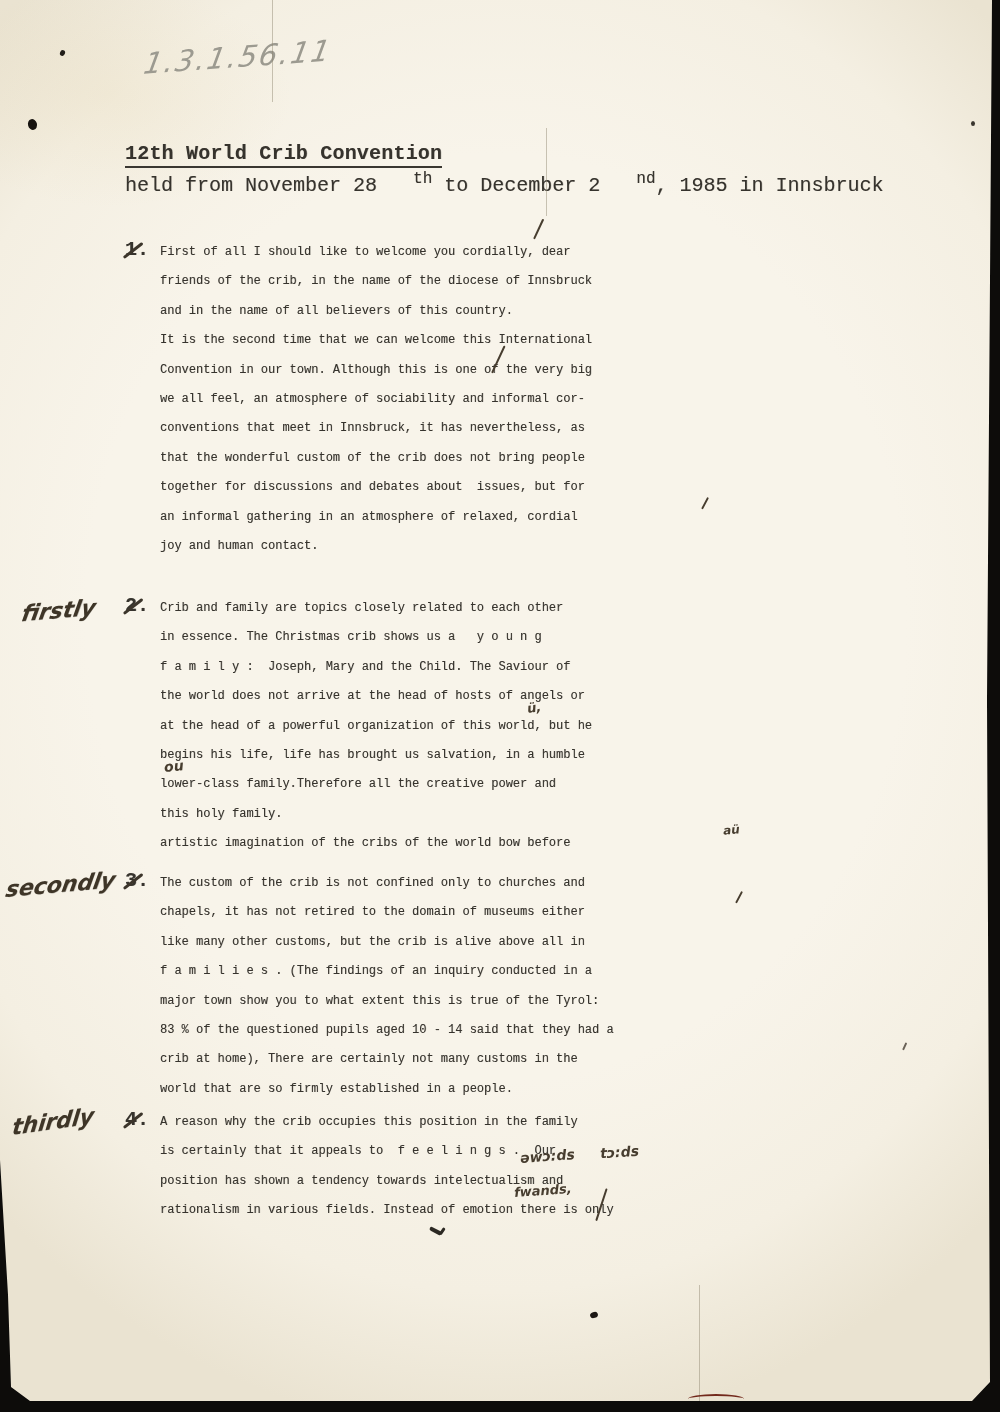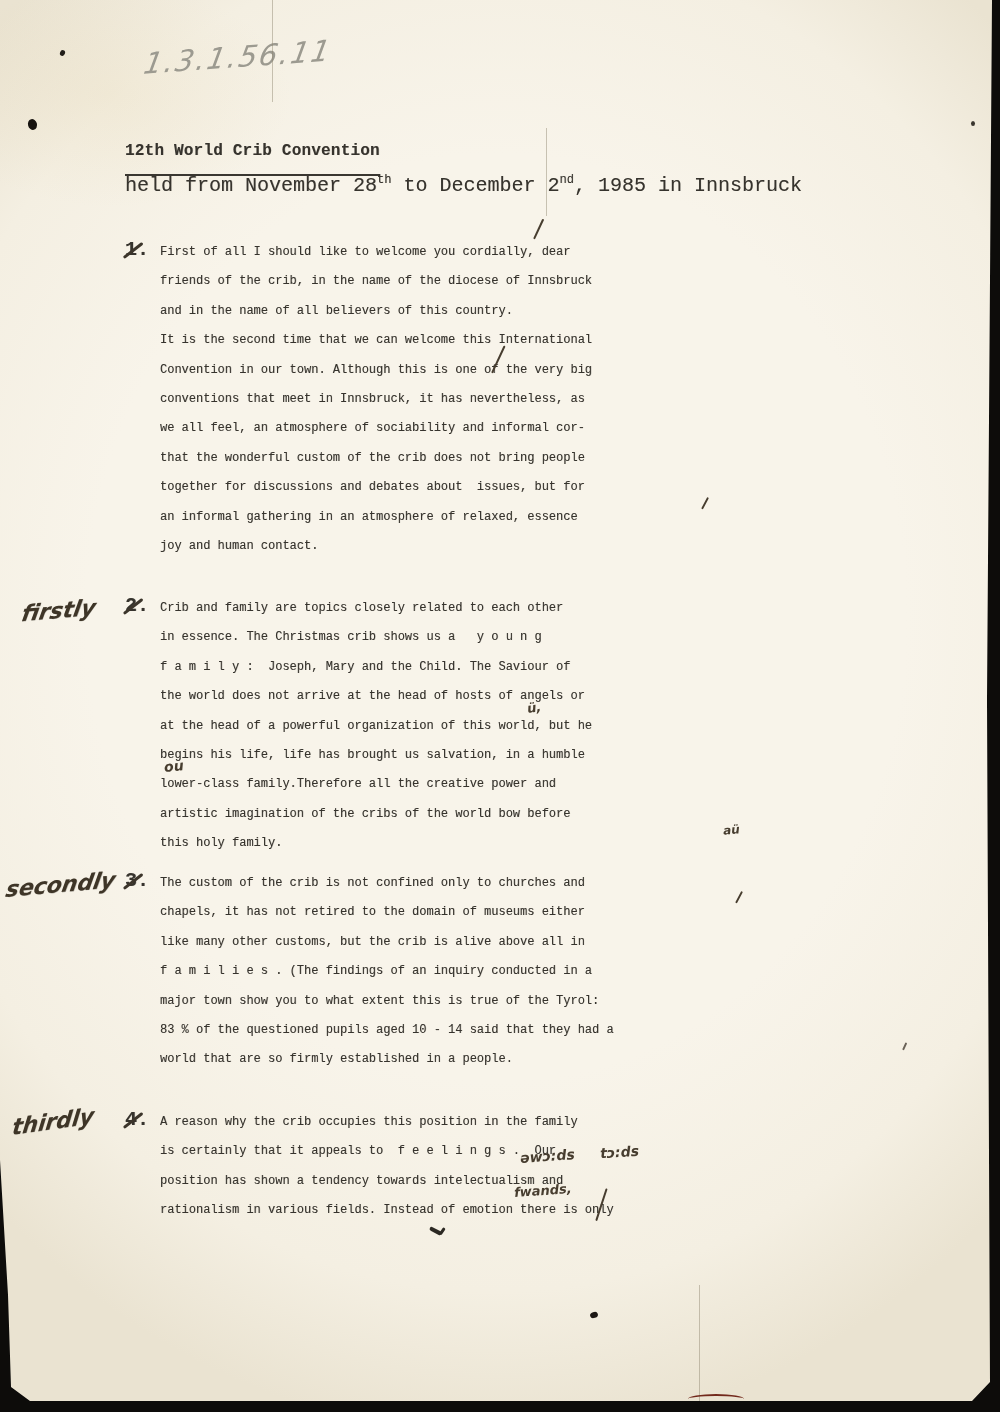--- a/index.html
+++ b/index.html
@@ -6,24 +6,24 @@
   .stage{position:relative;width:1000px;height:1412px;overflow:hidden;background:#0d0c0a;
          font-family:"Liberation Mono", monospace;}
   .paper{position:absolute;left:0;top:0;width:993px;height:1404px;
          background:
            radial-gradient(ellipse 260px 160px at 110px 95px, rgba(222,204,158,0.18), rgba(222,204,158,0) 70%),
            radial-gradient(ellipse 75% 60% at 50% 44%, #f8f4ea 55%, #f4efe2 80%, #eae3d1 97%);
          clip-path: polygon(0px 0px, 992px 0px, 987px 700px, 990px 1382px, 972px 1401px, 30px 1401px, 11px 1387px, 8px 1295px, 0px 1160px);
   }
   .typed{color:#36332d;text-shadow:0.4px 0.4px 0 rgba(54,51,45,0.35);}
   .line{white-space:pre;font-size:12px;line-height:29.4px;}
-  .doc-title{position:absolute;left:125px;top:142px;font-size:16px;font-weight:bold;
-             border-bottom:2px solid #3a3731;padding-bottom:14px;letter-spacing:0.2px;}
+  .doc-title{position:absolute;left:125px;top:142px;font-size:20px;font-weight:bold;
+             border-bottom:2px solid #3a3731;padding-bottom:1px;letter-spacing:0.2px;}
   .doc-subtitle{position:absolute;left:125px;top:174px;font-size:20px;white-space:pre;}
-  .sup{font-size:12px;position:relative;top:-8px;}
+  .sup{font-size:16px;position:relative;top:-8px;margin-left:36px;}
   .para{position:absolute;left:125px;}
   .para-num{position:absolute;left:0;top:0;font-size:20px;font-weight:bold;width:30px;}
   .para-num::after{content:"";position:absolute;left:-4px;top:11px;width:24px;height:2.5px;
                    background:#3c352b;transform:rotate(-38deg);border-radius:2px;}
   .para-lines{margin-left:35px;}
   .margin-note{position:absolute;font-family:"DejaVu Sans", sans-serif;font-style:italic;font-weight:600;
                color:#3e3527;white-space:nowrap;}
   .ref-number{position:absolute;left:144px;top:40px;font-family:"DejaVu Sans", sans-serif;
               font-style:italic;font-size:29px;color:#9c9a90;letter-spacing:2px;
               transform:rotate(-4deg) skewX(-14deg);}
@@ -50,53 +50,54 @@
 
     <div id="paragraphs">
         <div class="para typed" style="top: 238px;">
           <span class="para-num">1.</span>
           <div class="para-lines">
             <div class="line">First of all I should like to welcome you cordially, dear</div>
             <div class="line">friends of the crib, in the name of the diocese of Innsbruck</div>
             <div class="line">and in the name of all believers of this country.</div>
             <div class="line">It is the second time that we can welcome this International</div>
             <div class="line">Convention in our town. Although this is one of the very big</div>
+            <div class="line">we all feel, an atmosphere of sociability and informal cor-</div>
             <div class="line">conventions that meet in Innsbruck, it has nevertheless, as</div>
-            <div class="line">we all feel, an atmosphere of sociability and informal cor-</div>
             <div class="line">that the wonderful custom of the crib does not bring people</div>
             <div class="line">together for discussions and debates about  issues, but for</div>
-            <div class="line">an informal gathering in an atmosphere of relaxed, essence</div>
+            <div class="line">an informal gathering in an atmosphere of relaxed, cordial</div>
             <div class="line">joy and human contact.</div>
           </div>
         </div>
         <div class="para typed" style="top: 594px;">
           <span class="para-num">2.</span>
           <span class="margin-note" style="left: -103px; top: 4px; font-size: 22px; transform: rotate(-5deg) skewX(-15deg);">firstly</span>
           <div class="para-lines">
             <div class="line">Crib and family are topics closely related to each other</div>
             <div class="line">in essence. The Christmas crib shows us a   y o u n g</div>
             <div class="line">f a m i l y :  Joseph, Mary and the Child. The Saviour of</div>
             <div class="line">the world does not arrive at the head of hosts of angels or</div>
             <div class="line">at the head of a powerful organization of this world, but he</div>
             <div class="line">begins his life, life has brought us salvation, in a humble</div>
             <div class="line">lower-class family.Therefore all the creative power and</div>
+            <div class="line">this holy family.</div>
             <div class="line">artistic imagination of the cribs of the world bow before</div>
-            <div class="line">this holy family.</div>
           </div>
         </div>
         <div class="para typed" style="top: 869px;">
           <span class="para-num">3.</span>
           <span class="margin-note" style="left: -119px; top: 3px; font-size: 22px; transform: rotate(-5deg) skewX(-15deg);">secondly</span>
           <div class="para-lines">
             <div class="line">The custom of the crib is not confined only to churches and</div>
             <div class="line">chapels, it has not retired to the domain of museums either</div>
             <div class="line">like many other customs, but the crib is alive above all in</div>
             <div class="line">f a m i l i e s . (The findings of an inquiry conducted in a</div>
             <div class="line">major town show you to what extent this is true of the Tyrol:</div>
             <div class="line">83 % of the questioned pupils aged 10 - 14 said that they had a</div>
+            <div class="line">crib at home), There are certainly not many customs in the</div>
             <div class="line">world that are so firmly established in a people.</div>
           </div>
         </div>
         <div class="para typed" style="top: 1108px;">
           <span class="para-num">4.</span>
           <span class="margin-note" style="left: -113px; top: 1px; font-size: 22px; transform: rotate(-8deg) skewX(-15deg);">thirdly</span>
           <div class="para-lines">
             <div class="line">A reason why the crib occupies this position in the family</div>
             <div class="line">is certainly that it appeals to  f e e l i n g s .  Our</div>
             <div class="line">position has shown a tendency towards intelectualism and</div>

